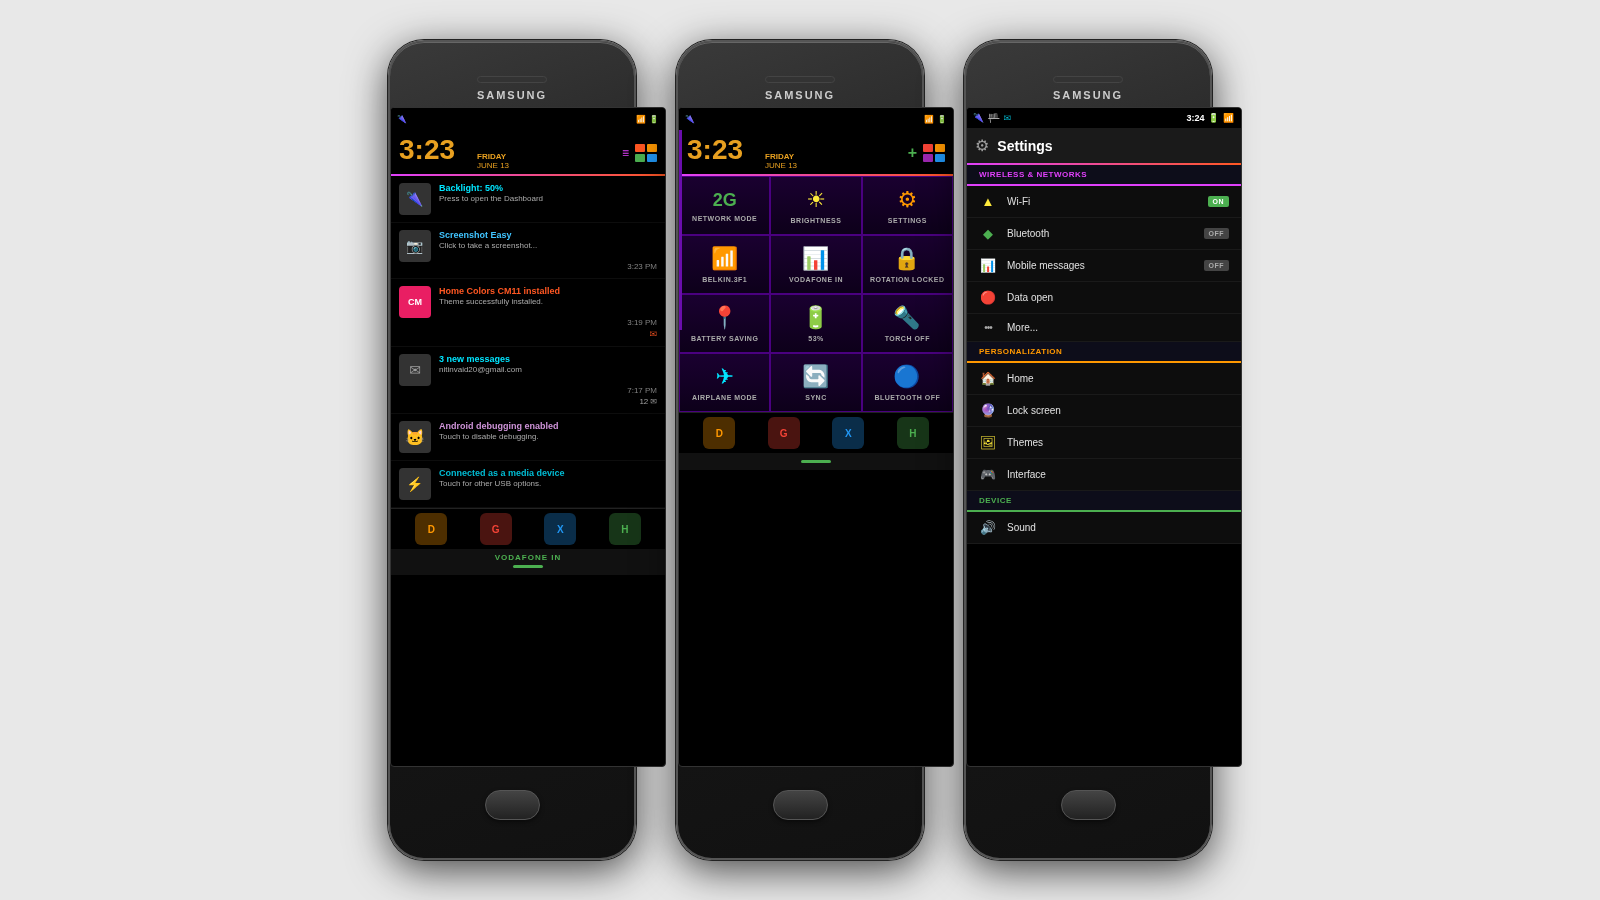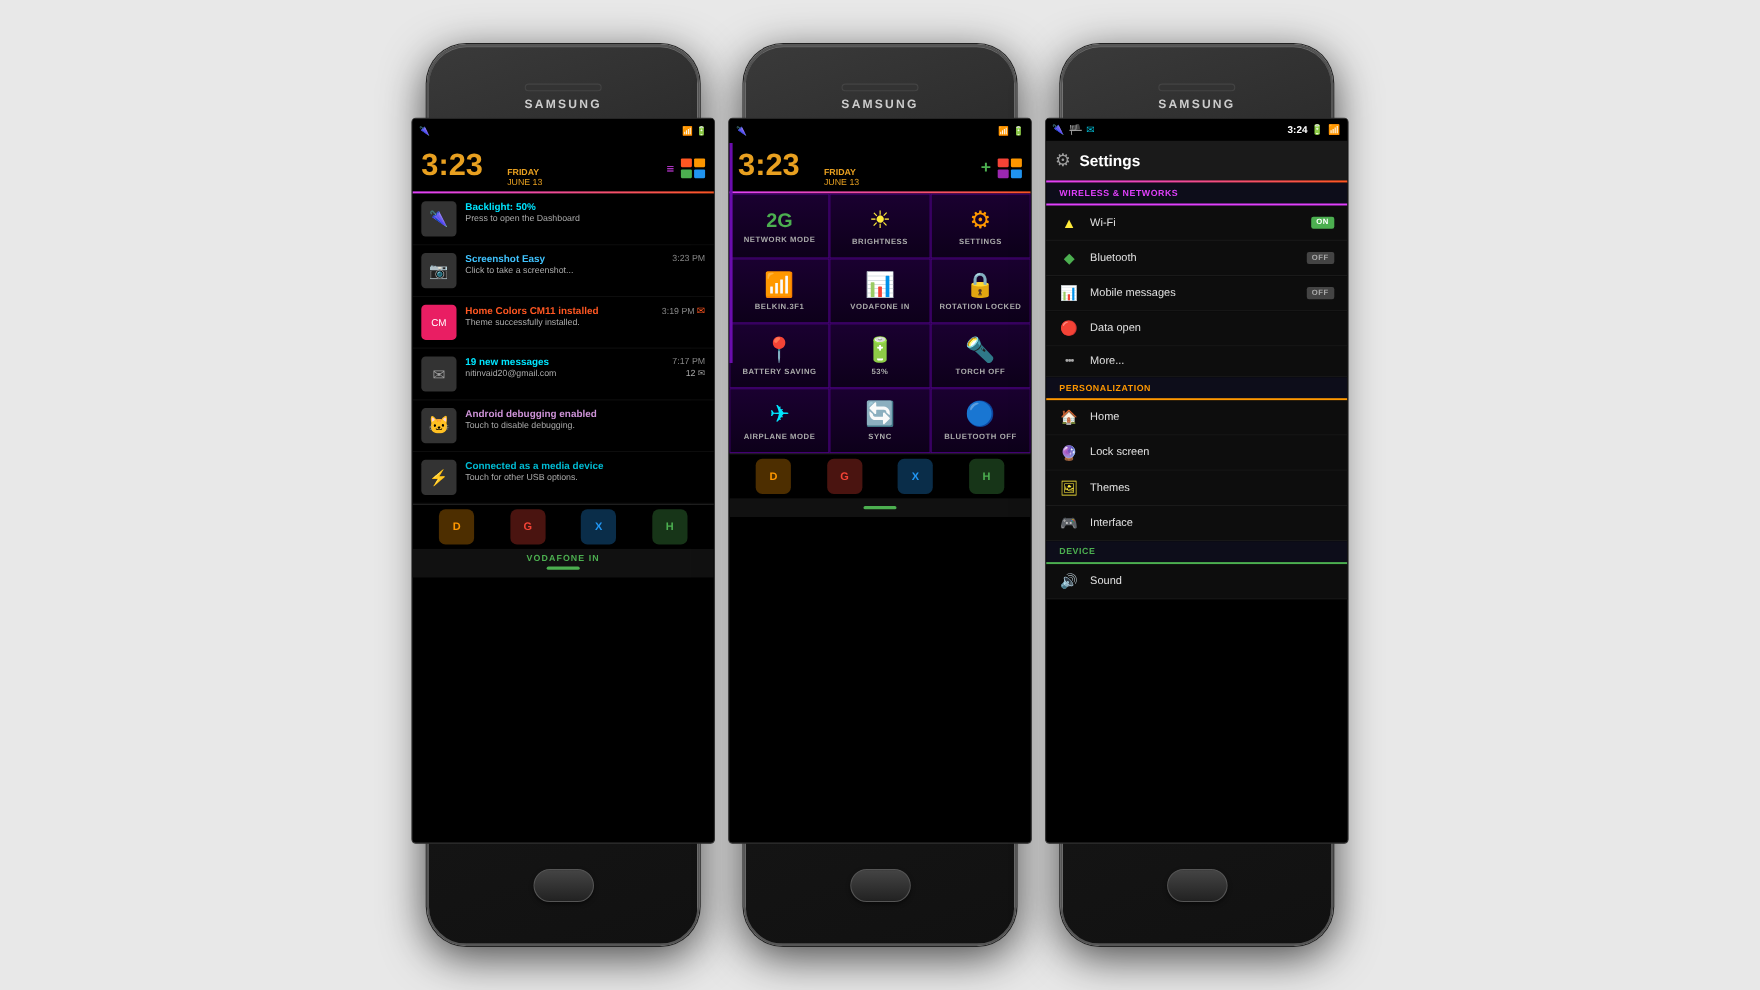--- a/index.html
+++ b/index.html
@@ -18,21 +18,20 @@
     
     .phone {
       width: 248px;
       height: 820px;
       background: linear-gradient(160deg, #3a3a3a 0%, #1a1a1a 40%, #111 100%);
       border-radius: 36px;
       border: 2.5px solid #555;
       box-shadow: 0 0 0 1px #222, 0 10px 40px rgba(0,0,0,0.7), inset 0 1px 0 #666;
       display: flex;
       flex-direction: column;
-      align-items: center;
       position: relative;
       padding: 10px 0;
     }
 
     .phone-top {
       width: 100%;
       height: 55px;
       display: flex;
       align-items: center;
       justify-content: center;
@@ -193,21 +192,21 @@
       border-radius: 4px;
       display: flex;
       align-items: center;
       justify-content: center;
       flex-shrink: 0;
       font-size: 14px;
     }
 
     .icon-yellow { background: #fff3; color: #ffeb3b; }
     .icon-camera { background: #fff3; color: #ffc107; }
-    .icon-neon { background: #e91e63; color: #fff; font-size: 10px; }
+    .icon-neon { background: #e91e63; color: #fff; font-size: 10px; font-weight: bold; }
     .icon-msg { background: #333; color: #9e9e9e; }
     .icon-debug { background: #333; color: #ce93d8; font-size: 18px; }
     .icon-usb { background: #333; color: #e040fb; }
 
     .notif-content {
       flex: 1;
     }
 
     .notif-title {
       font-size: 9px;
@@ -224,20 +223,21 @@
     .notif-subtitle {
       font-size: 8px;
       color: #aaa;
       margin-top: 1px;
     }
 
     .notif-time-right {
       font-size: 8px;
       color: #888;
       flex-shrink: 0;
+      margin-top: 32px;
     }
 
     .notif-badge {
       font-size: 8px;
       color: #888;
       display: flex;
       align-items: center;
       gap: 2px;
     }
 
@@ -512,30 +512,30 @@
         </div>
         <div class="notif-time-right">3:23 PM</div>
       </div>
 
       <div class="notif-item">
         <div class="notif-icon-wrap icon-neon" style="font-size:9px; background:#e91e63;">CM</div>
         <div class="notif-content">
           <div class="notif-title notif-title-red">Home Colors CM11 installed</div>
           <div class="notif-subtitle">Theme successfully installed.</div>
         </div>
-        <div style="display:flex;align-items:flex-end;gap:2px">
+        <div style="display:flex;flex-direction:column;align-items:flex-end;gap:2px">
           <div class="notif-time-right">3:19 PM</div>
           <span style="color:#ff5722;font-size:9px;">✉</span>
         </div>
       </div>
 
       <div class="notif-item">
         <div class="notif-icon-wrap icon-msg">✉</div>
         <div class="notif-content">
-          <div class="notif-title notif-title-cyan">19 new messages</div>
+          <div class="notif-title notif-title-cyan">3 new messages</div>
           <div class="notif-subtitle">nitinvaid20@gmail.com</div>
         </div>
         <div style="display:flex;flex-direction:column;align-items:flex-end;gap:2px">
           <div class="notif-time-right">7:17 PM</div>
           <div class="notif-badge">
             <span class="badge-count">12</span>
             <span style="color:#9e9e9e;">✉</span>
           </div>
         </div>
       </div>

